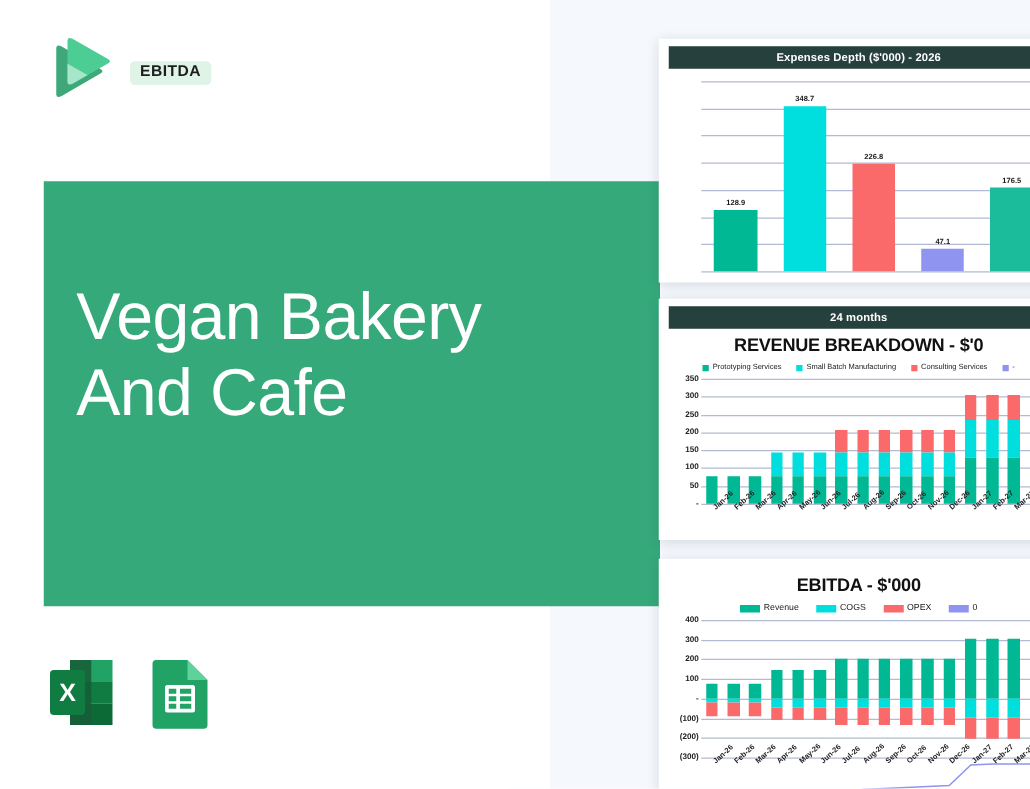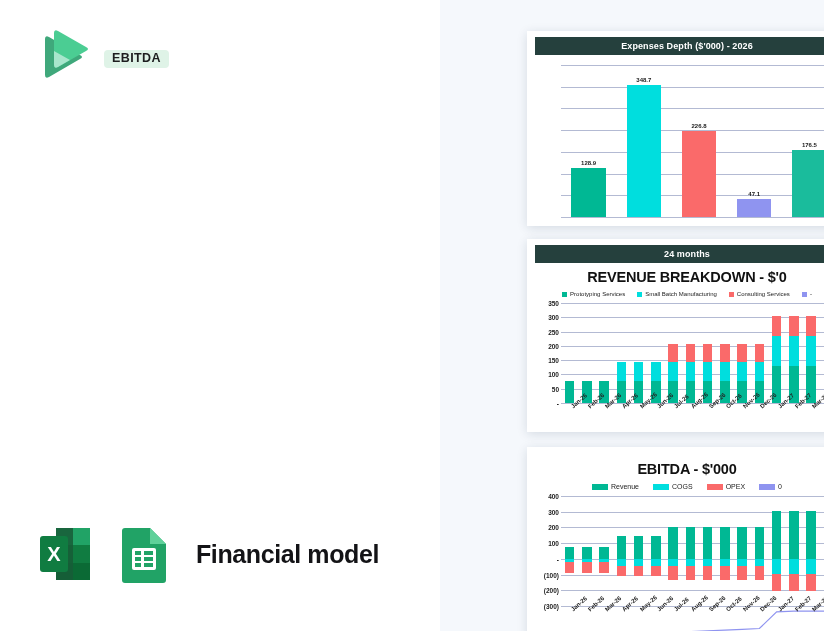--- a/index.html
+++ b/index.html
@@ -273,20 +273,24 @@
         <path d="M17 13 L17 49 Q17 53 21 51 L52 33 Q56 31 52 29 L21 11 Q17 9 17 13 Z" fill="#3fa87b"></path>
         <path d="M26 7 L26 39 Q26 43 30 41 L58 25 Q62 23 58 21 L30 5 Q26 3 26 7 Z" fill="#4bcd93"></path>
         <path d="M26 25 L26 39 Q26 43 30 41 L42 34 Z" fill="#a8e6cc"></path>
       </svg>
     </div>
     <div class="brand-text">
       <span class="ready-badge">EBITDA</span>
     </div>
   </div>
 
+  <div class="hero">
+    <div class="hero-title">Vegan Bakery
+And Cafe</div>
+  </div>
 
   <div class="footer-row">
     <div class="xls-icon">
       <svg width="64" height="64" viewBox="0 0 64 64" aria-hidden="true">
         <rect x="22" y="6" width="34" height="17" fill="#21a366"></rect>
         <rect x="22" y="23" width="34" height="18" fill="#107c41"></rect>
         <rect x="22" y="41" width="34" height="17" fill="#0b6a35"></rect>
         <rect x="22" y="6" width="17" height="52" fill="#185c37" opacity=".85"></rect>
         <rect x="6" y="14" width="28" height="36" rx="3" fill="#107c41"></rect>
         <text x="20" y="39" font-family="Liberation Sans, sans-serif" font-size="20" font-weight="700" fill="#ffffff" text-anchor="middle">X</text>
@@ -298,21 +302,20 @@
         <path d="M36 6 l16 16 h-16 z" fill="#5fd19a"></path>
         <rect x="18" y="26" width="24" height="22" rx="2" fill="#ffffff"></rect>
         <rect x="21" y="29" width="6" height="4" fill="#21a366"></rect>
         <rect x="30" y="29" width="9" height="4" fill="#21a366"></rect>
         <rect x="21" y="35" width="6" height="4" fill="#21a366"></rect>
         <rect x="30" y="35" width="9" height="4" fill="#21a366"></rect>
         <rect x="21" y="41" width="6" height="4" fill="#21a366"></rect>
         <rect x="30" y="41" width="9" height="4" fill="#21a366"></rect>
       </svg>
     </div>
-    <div class="footer-label">Financial model</div>
   </div>
 
   <div class="card" id="card-expenses">
     <div class="card-ribbon">Expenses Depth ($'000) - 2026</div>
     <div class="plot" id="plot-expenses" style="height:152px;margin:10px 6px 0 4px;">
       <div class="grid" id="grid-expenses">
           <div class="gl" style="top: 0%;"></div>
           <div class="gl" style="top: 14.2857%;"></div>
           <div class="gl" style="top: 28.5714%;"></div>
           <div class="gl" style="top: 42.8571%;"></div>

